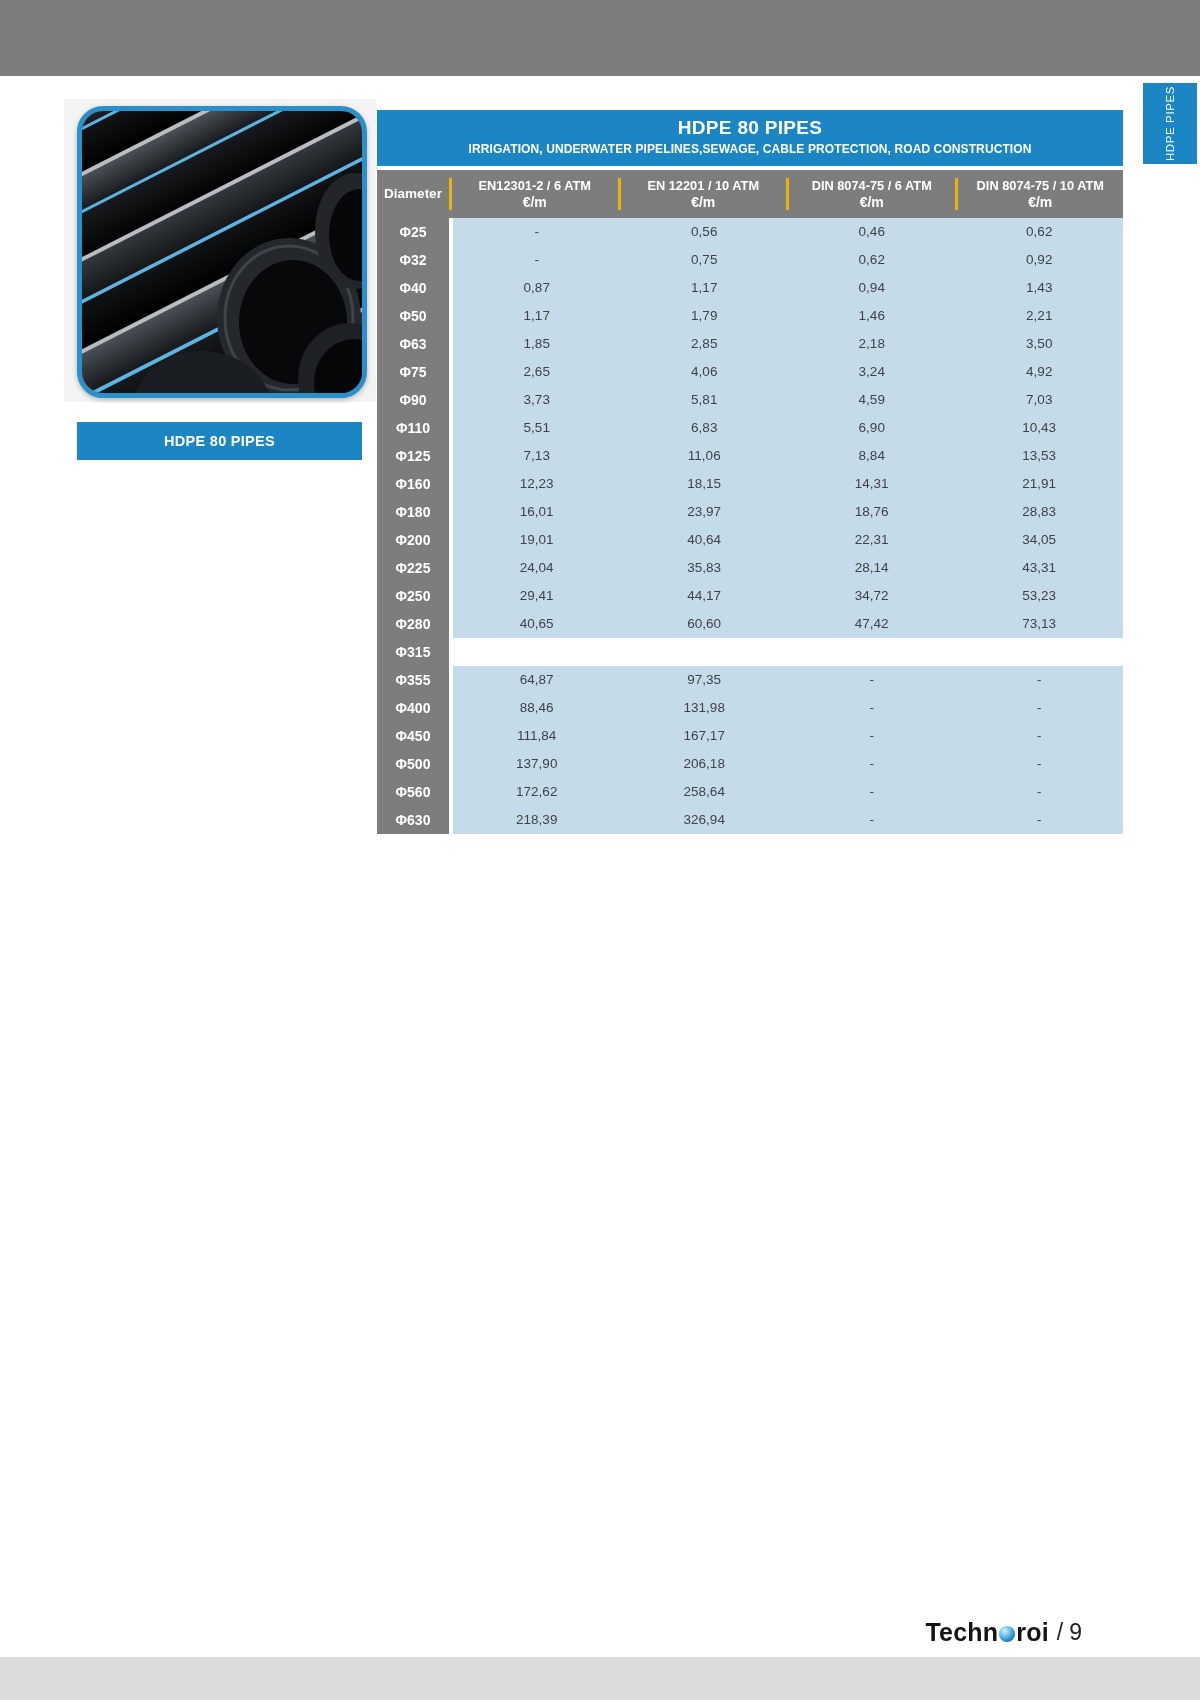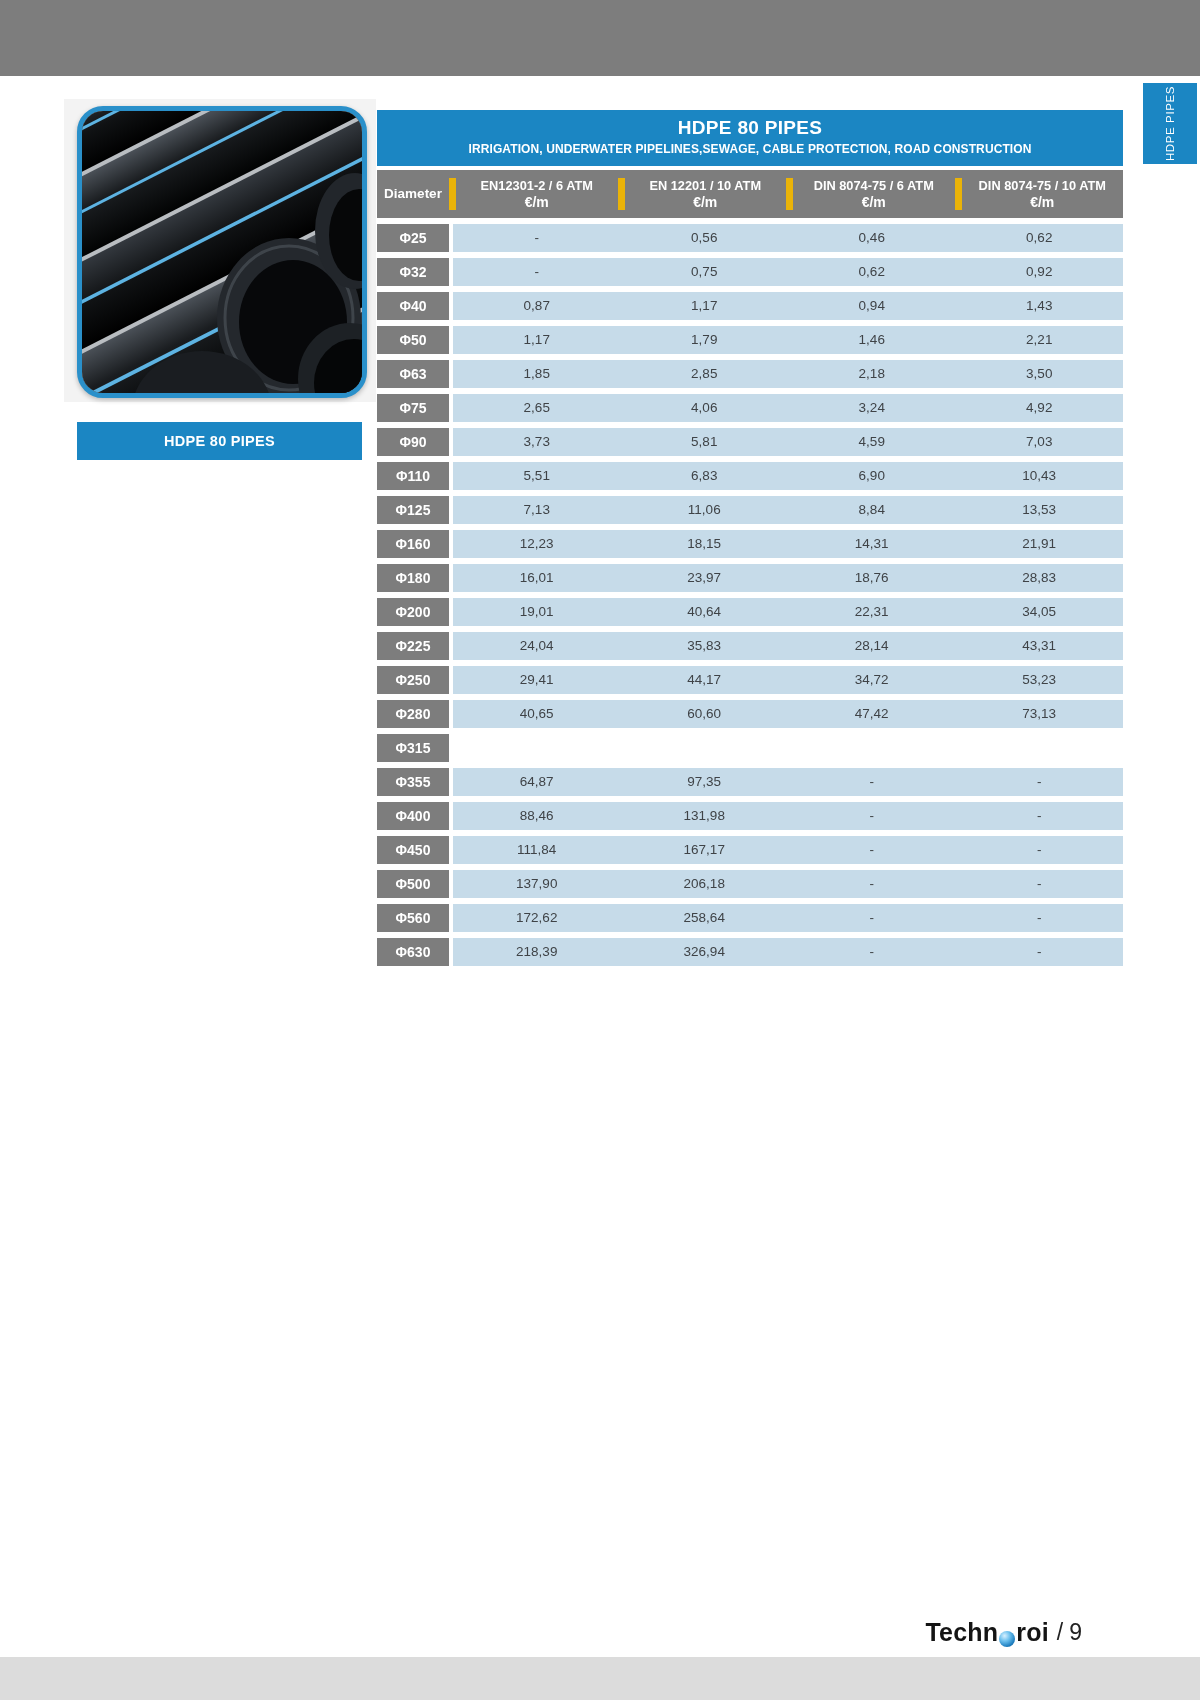--- a/index.html
+++ b/index.html
@@ -34,37 +34,37 @@
     letter-spacing:.3px; display:flex; align-items:center; justify-content:center;
   }
 
   .price-table { position:absolute; left:377px; top:110px; width:746px; }
   .tbl-title { height:56px; background:var(--accent,#1b86c3); color:#fff; text-align:center; }
   .tbl-title .t1 { font-size:19px; font-weight:bold; padding-top:7px; letter-spacing:.3px; }
   .tbl-title .t2 { font-size:12px; font-weight:bold; margin-top:3px; letter-spacing:.1px; }
 
   .tbl-head { margin-top:4px; height:48px; background:var(--gray,#7d7d7d); display:flex;align-items:center; }
   .hcell {
-    flex:1; border-left:7px solid #eab308; color:#fff; font-weight:bold; font-size:12.8px;
+    flex:1; border-left:3px solid #eab308; color:#fff; font-weight:bold; font-size:12.8px;
     display:flex; flex-direction:column; align-items:center; justify-content:center; line-height:16px;
     white-space:nowrap;
   }
   .hcell.dia { flex:0 0 72px; border-left:none; font-size:13.5px; }
   .hcell .unit { font-size:14px; }
 
-  .row { display:flex; height:28px; margin-top:6px; }
+  .row { display:flex; height:28px; margin-top:0; }
   .row .dia {
     flex:0 0 72px; background:var(--gray,#7d7d7d); color:#fff; font-weight:bold;
     font-size:14px; text-align:center; line-height:28px;
   }
   .row .vals { flex:1; margin-left:4px; background:var(--cell,#c6dbe9); display:flex; }
   .row .val { flex:1; text-align:center; line-height:28px; font-size:13.5px; color:#3f4347; }
 
   .footer { position:absolute; top:1618px; left:800px; width:282px; display:flex; justify-content:flex-end; align-items:center; }
-  .brand { font-size:25px; font-weight:bold; color:#141414; display:flex; align-items:flex-end; letter-spacing:.2px; }
+  .brand { font-size:25px; font-weight:bold; color:#141414; display:flex; align-items:center; letter-spacing:.2px; }
   .globe {
     width:16px; height:16px; border-radius:50%; display:inline-block; margin:2px 1px 0 1px;
     background:radial-gradient(circle at 35% 30%, #d8f0ff 0%, #6cc0ee 35%, #1f7fc0 70%, #0d4f85 100%);
   }
   .pageno { font-size:23px; color:#222; margin-left:8px; font-weight:normal; }
   .pageno .num { margin-left:6px; }
 
   .bottom-strip { position:absolute; left:0; top:1657px; width:1200px; height:43px; background:#dcdcdc; }
 </style>
 </head>

